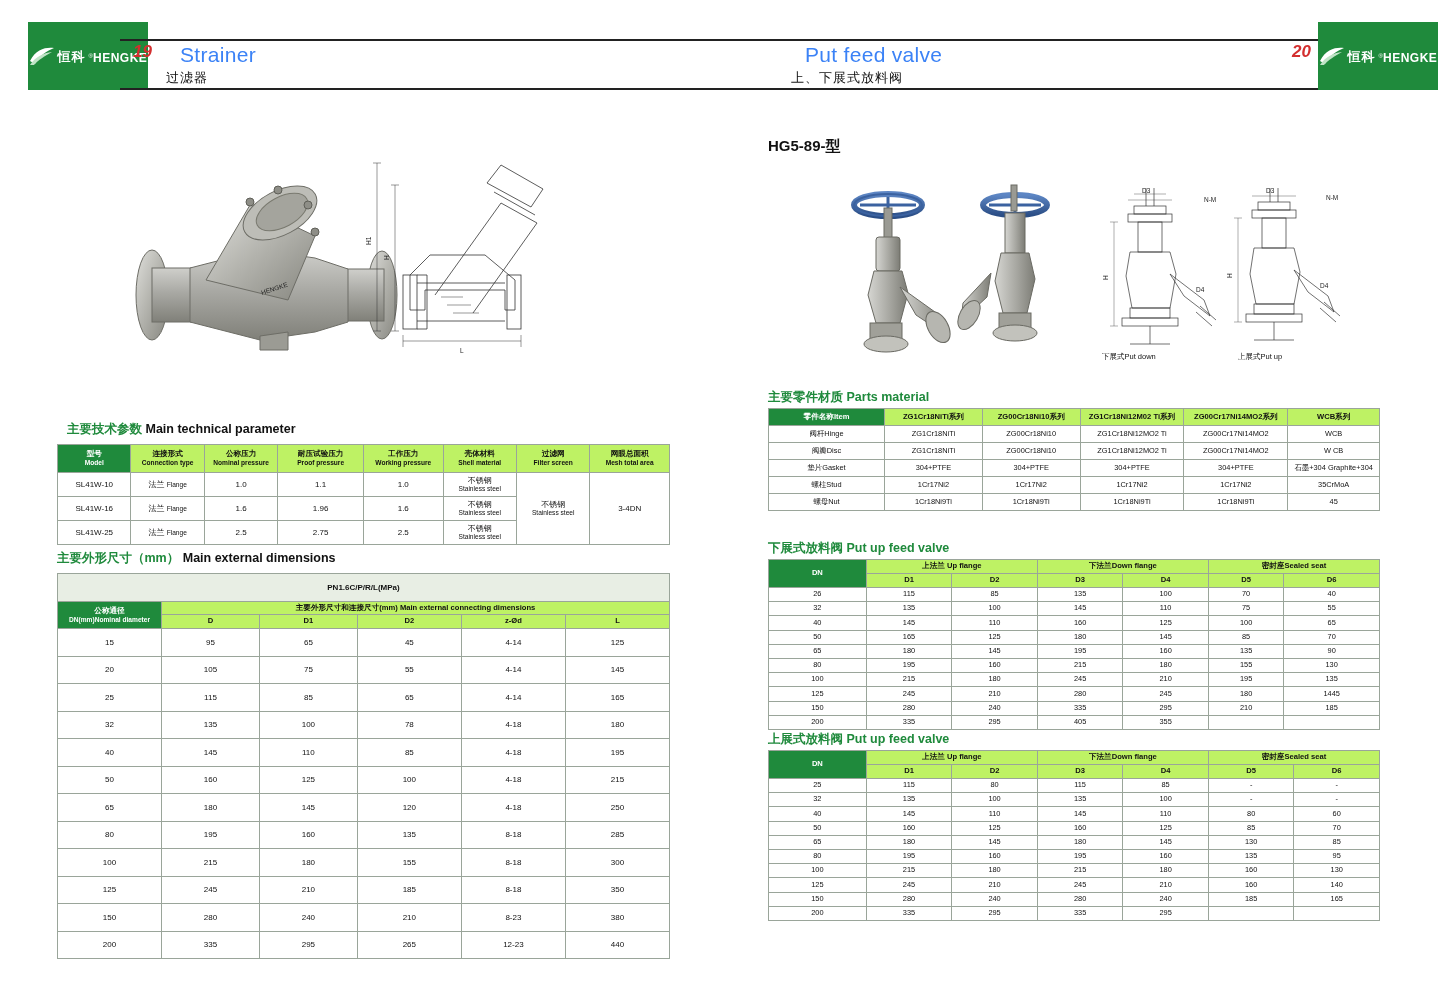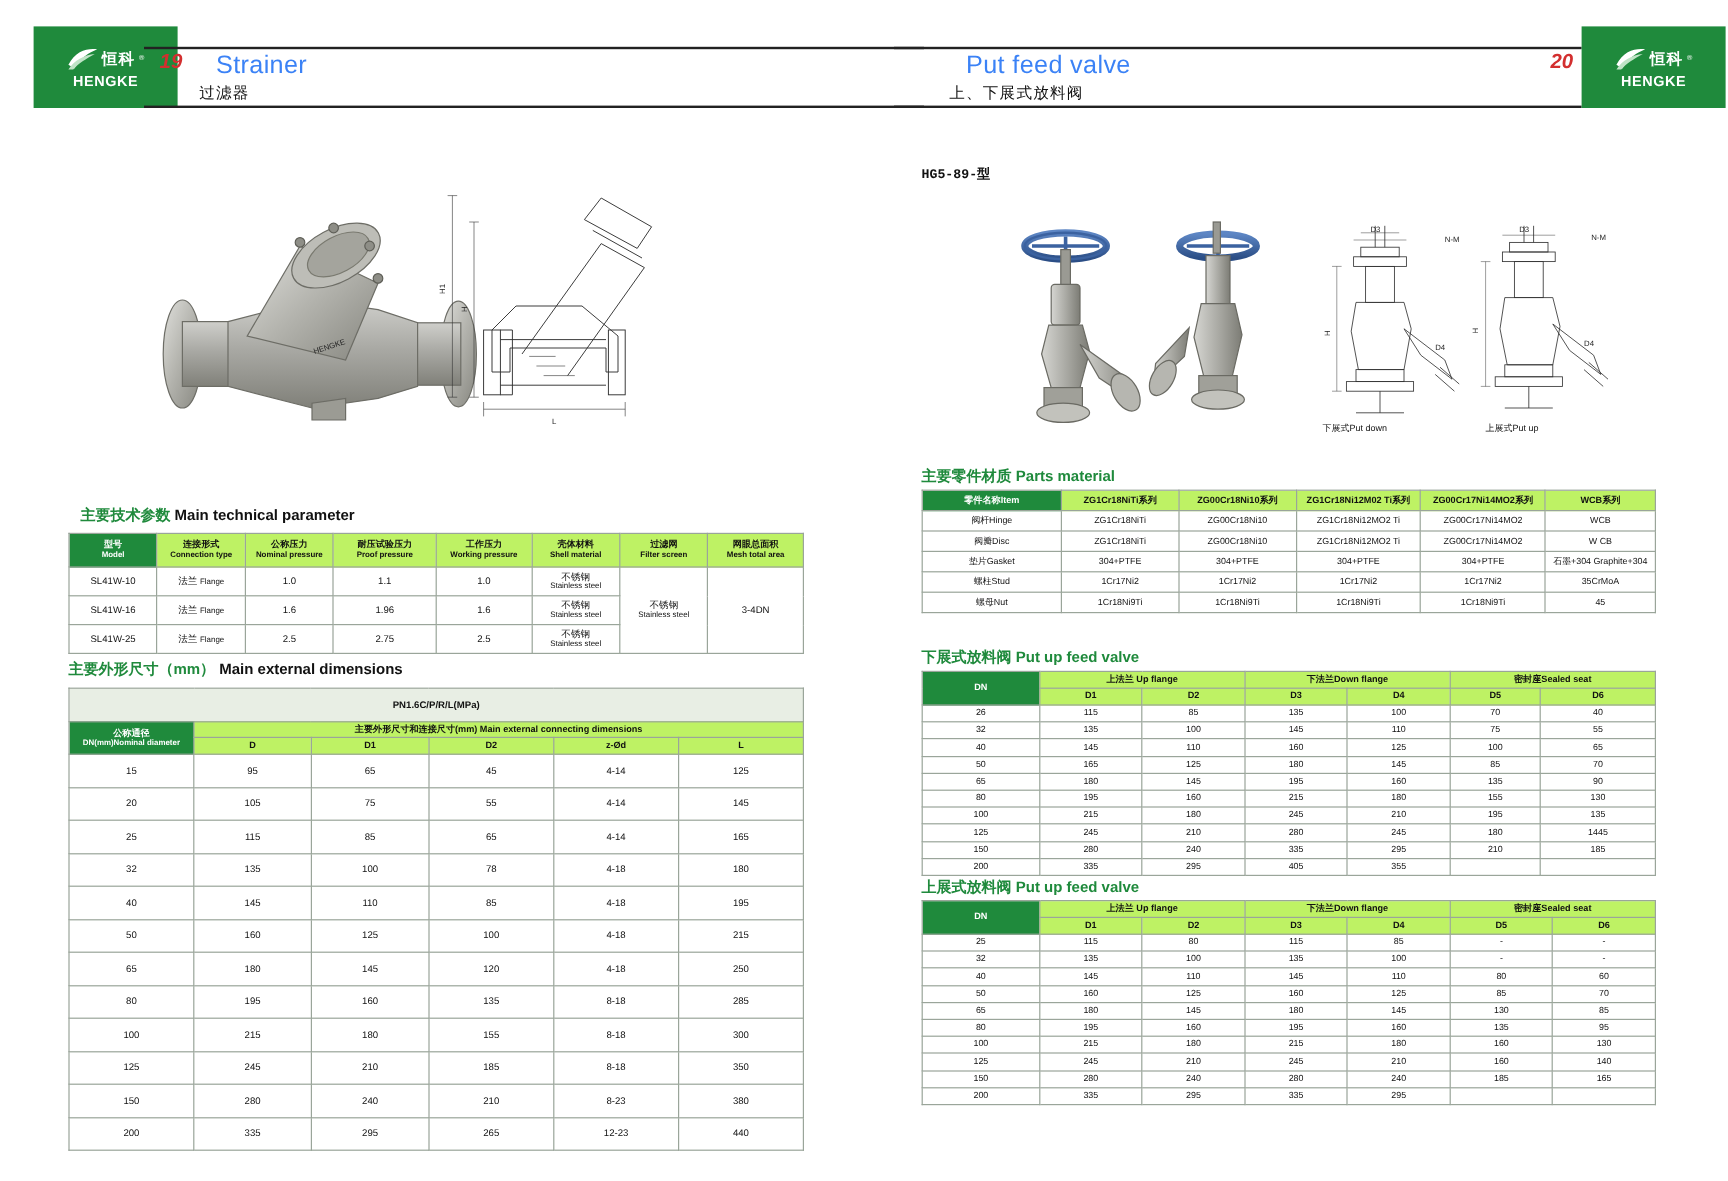--- a/index.html
+++ b/index.html
@@ -16,21 +16,21 @@
 
   
   .header { position:absolute; left:0; top:22px; width:1440px; height:68px; }
   .logo-block {
     position:absolute; width:120px; height:68px;
     background:#1f8a3c;
     display:flex; align-items:center; justify-content:center;
   }
   .logo-left { left:28px; top:0; }
   .logo-right { left:1318px; top:0; }
-  .logo-inner { display:flex; flex-direction:column; align-items:center; line-height:1; }
+  .logo-inner { display:flex; align-items:center; line-height:1; }
   .logo-mark { display:flex; align-items:center; gap:3px; }
   .logo-swoosh { width:26px; height:20px; }
   .logo-cn { color:#ffffff; font-size:13px; font-weight:bold; letter-spacing:1px; }
   .logo-word { color:#ffffff; font-size:12px; font-weight:bold; letter-spacing:0.5px; margin-top:3px; }
   .logo-reg { color:#ffffff; font-size:6px; vertical-align:super; }
 
   .pagenum { position:absolute; font-size:17px; font-weight:bold; color:#d32f2f;font-style:italic; }
   .pagenum-left { left:133px; top:20px; }
   .pagenum-right { left:1292px; top:20px; }
 
@@ -43,21 +43,21 @@
   .title-bar.right { left:745px; width:573px; }
   .title-en { font-size:21px; font-weight:normal; color:#3b82f6; line-height:1.05; margin-top:3px; letter-spacing:0.3px;margin-left:14px; }
   .title-cn { font-size:13px; color:#111; margin-top:3px; letter-spacing:1px; }
 
   
   .sec-label { position:absolute; font-size:12.5px; font-weight:bold; }
   .sec-label .cn { color:#1f8a3c; }
   .sec-label .en { color:#111; }
   .sec-label.green-en .en { color:#1f8a3c; }
 
-  .model-label { position:absolute; font-size:11px; font-weight:bold; color:#111;font-family:Liberation Mono, monospace; }
+  .model-label { position:absolute; font-size:15px; font-weight:bold; color:#111; }
 
   
   table { border-collapse:collapse; }
   .tbl { position:absolute; font-size:8px; color:#111; }
   .tbl th, .tbl td {
     border:1px solid #9aa59a;
     text-align:center; vertical-align:middle;
     padding:2px 1px; font-weight:normal; line-height:1.18;
   }
   .tbl thead th { background:#bef264; font-weight:bold; font-size:7.6px; }

